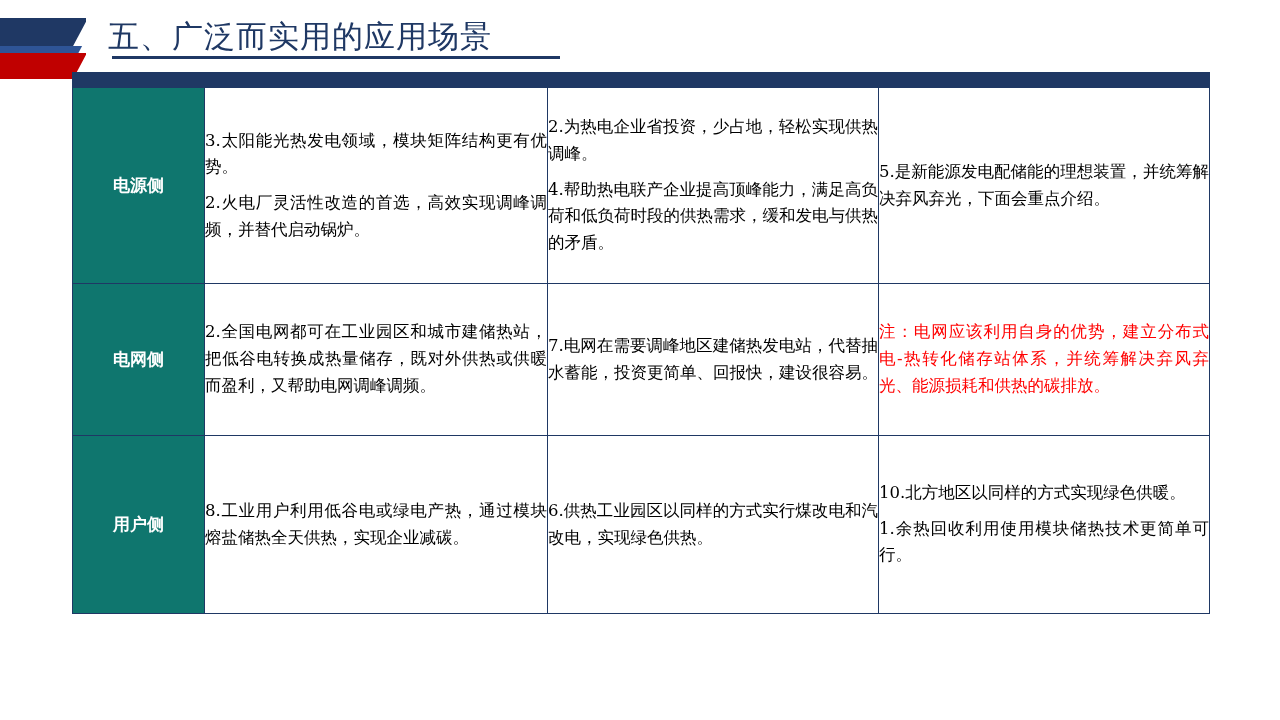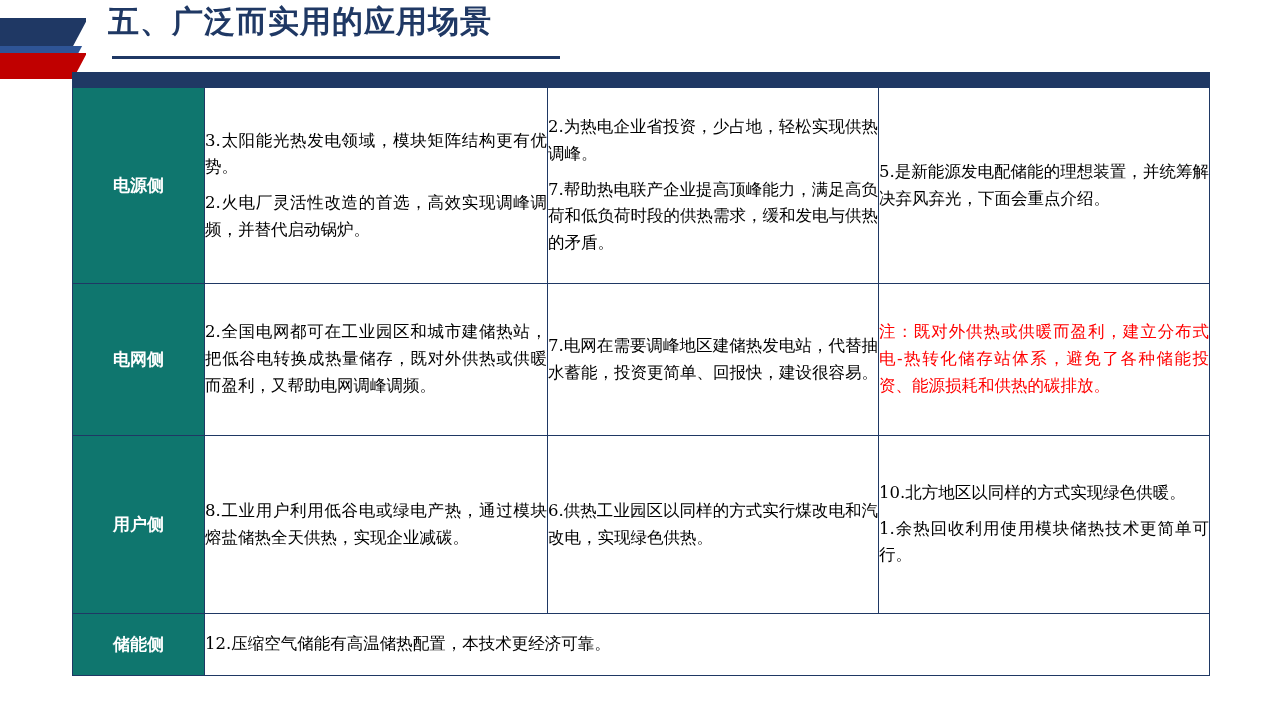--- a/index.html
+++ b/index.html
@@ -48,23 +48,23 @@
     top: 35px;
     width: 110px;
     height: 26px;
     background: #c00000;
     transform: skewX(-28deg);
   }
 
   .slide-title {
     position: absolute;
     left: 108px;
-    top: 1px;
+    top: 16px;
     font-family: "DejaVu Serif", serif;
-    font-weight: bold;
+    font-weight: normal;
     font-size: 31px;
     color: #1f3864;
     letter-spacing: 1px;
     white-space: nowrap;
   }
 
   .title-rule {
     position: absolute;
     left: 112px;
     top: 56px;
@@ -157,55 +157,49 @@
     </tr>
 
     <tr class="r1">
       <td class="row-label">电源侧</td>
       <td class="cell-body col-a">
         <p>3.太阳能光热发电领域，模块矩阵结构更有优势。</p>
         <p>2.火电厂灵活性改造的首选，高效实现调峰调频，并替代启动锅炉。</p>
       </td>
       <td class="cell-body col-b">
         <p>2.为热电企业省投资，少占地，轻松实现供热调峰。</p>
-        <p>7.帮助热电联产企业提高顶峰能力，满足高负荷和低负荷时段的供热需求，缓和发电与供热的矛盾。</p>
+        <p>4.帮助热电联产企业提高顶峰能力，满足高负荷和低负荷时段的供热需求，缓和发电与供热的矛盾。</p>
       </td>
       <td class="cell-body col-c">
         <p>5.是新能源发电配储能的理想装置，并统筹解决弃风弃光，下面会重点介绍。</p>
       </td>
     </tr>
 
     <tr class="r2">
       <td class="row-label">电网侧</td>
       <td class="cell-body col-a">
         <p>2.全国电网都可在工业园区和城市建储热站，把低谷电转换成热量储存，既对外供热或供暖而盈利，又帮助电网调峰调频。</p>
       </td>
       <td class="cell-body col-b">
         <p>7.电网在需要调峰地区建储热发电站，代替抽水蓄能，投资更简单、回报快，建设很容易。</p>
       </td>
       <td class="cell-body col-c">
-        <p class="note">注：既对外供热或供暖而盈利，建立分布式电-热转化储存站体系，避免了各种储能投资、能源损耗和供热的碳排放。</p>
+        <p class="note">注：电网应该利用自身的优势，建立分布式电-热转化储存站体系，并统筹解决弃风弃光、能源损耗和供热的碳排放。</p>
       </td>
     </tr>
 
     <tr class="r3">
       <td class="row-label">用户侧</td>
       <td class="cell-body col-a">
         <p>8.工业用户利用低谷电或绿电产热，通过模块熔盐储热全天供热，实现企业减碳。</p>
       </td>
       <td class="cell-body col-b">
         <p>6.供热工业园区以同样的方式实行煤改电和汽改电，实现绿色供热。</p>
       </td>
       <td class="cell-body col-c">
         <p>10.北方地区以同样的方式实现绿色供暖。</p>
         <p>1.余热回收利用使用模块储热技术更简单可行。</p>
       </td>
     </tr>
 
-    <tr class="r4">
-      <td class="row-label">储能侧</td>
-      <td class="cell-body" colspan="3">
-        <p>12.压缩空气储能有高温储热配置，本技术更经济可靠。</p>
-      </td>
-    </tr>
   </tbody>
     </table>
 </div>
 
 </body></html>

